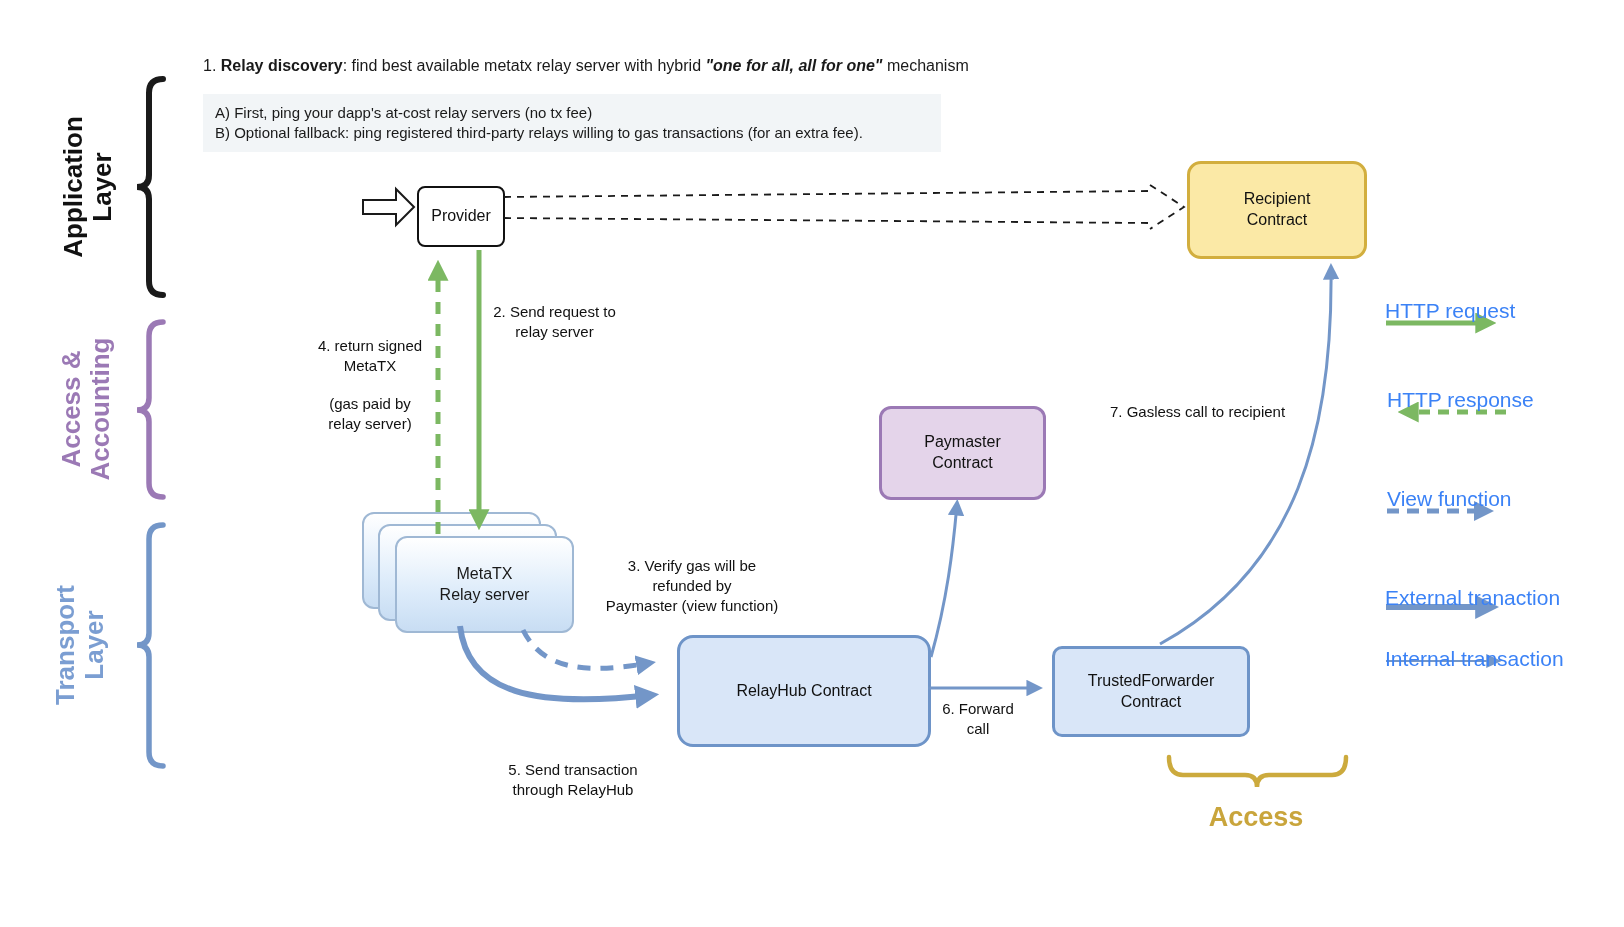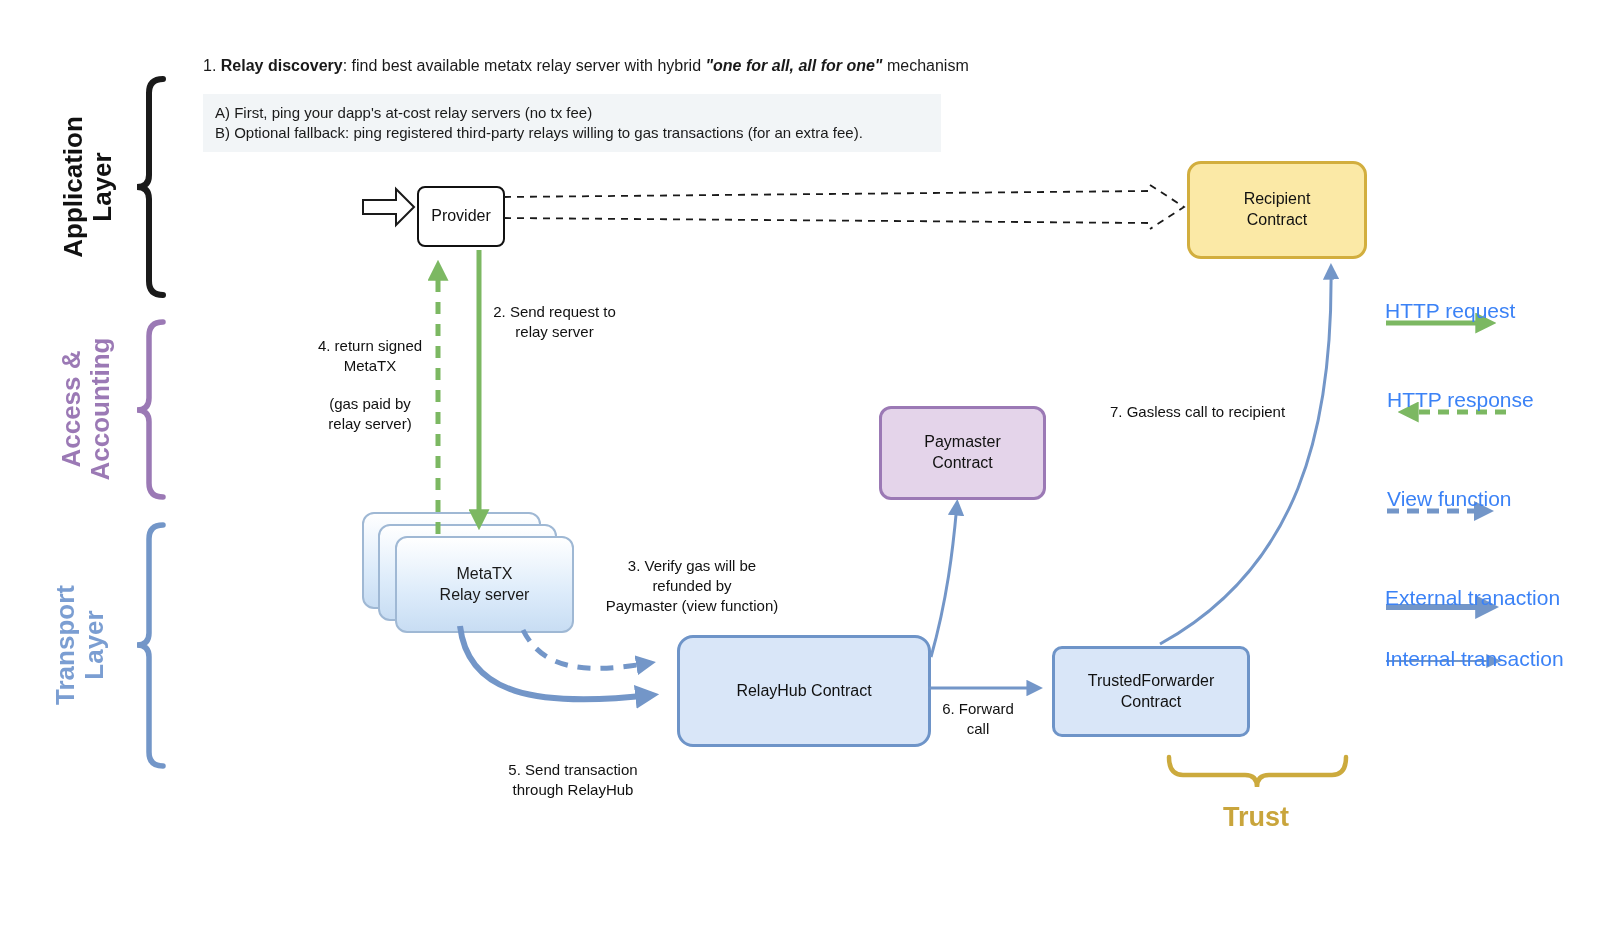--- a/index.html
+++ b/index.html
@@ -148,21 +148,21 @@
   <div class="ann center ann-step4-note">(gas paid by
 relay server)</div>
   <div class="ann center ann-step3">3. Verify gas will be
 refunded by
 Paymaster (view function)</div>
   <div class="ann center ann-step5">5. Send transaction
 through RelayHub</div>
   <div class="ann center ann-step6">6. Forward
 call</div>
   <div class="ann ann-step7">7. Gasless call to recipient</div>
-  <div class="ann ann-trust">Trust</div>
+  <div class="ann ann-trust">Access</div>
 
   <div class="legend-label ll-0">HTTP request</div>
   <div class="legend-label ll-1">HTTP response</div>
   <div class="legend-label ll-2">View function</div>
   <div class="legend-label ll-3">External tranaction</div>
   <div class="legend-label ll-4">Internal transaction</div>
 
 </div>
 
 </body></html>

